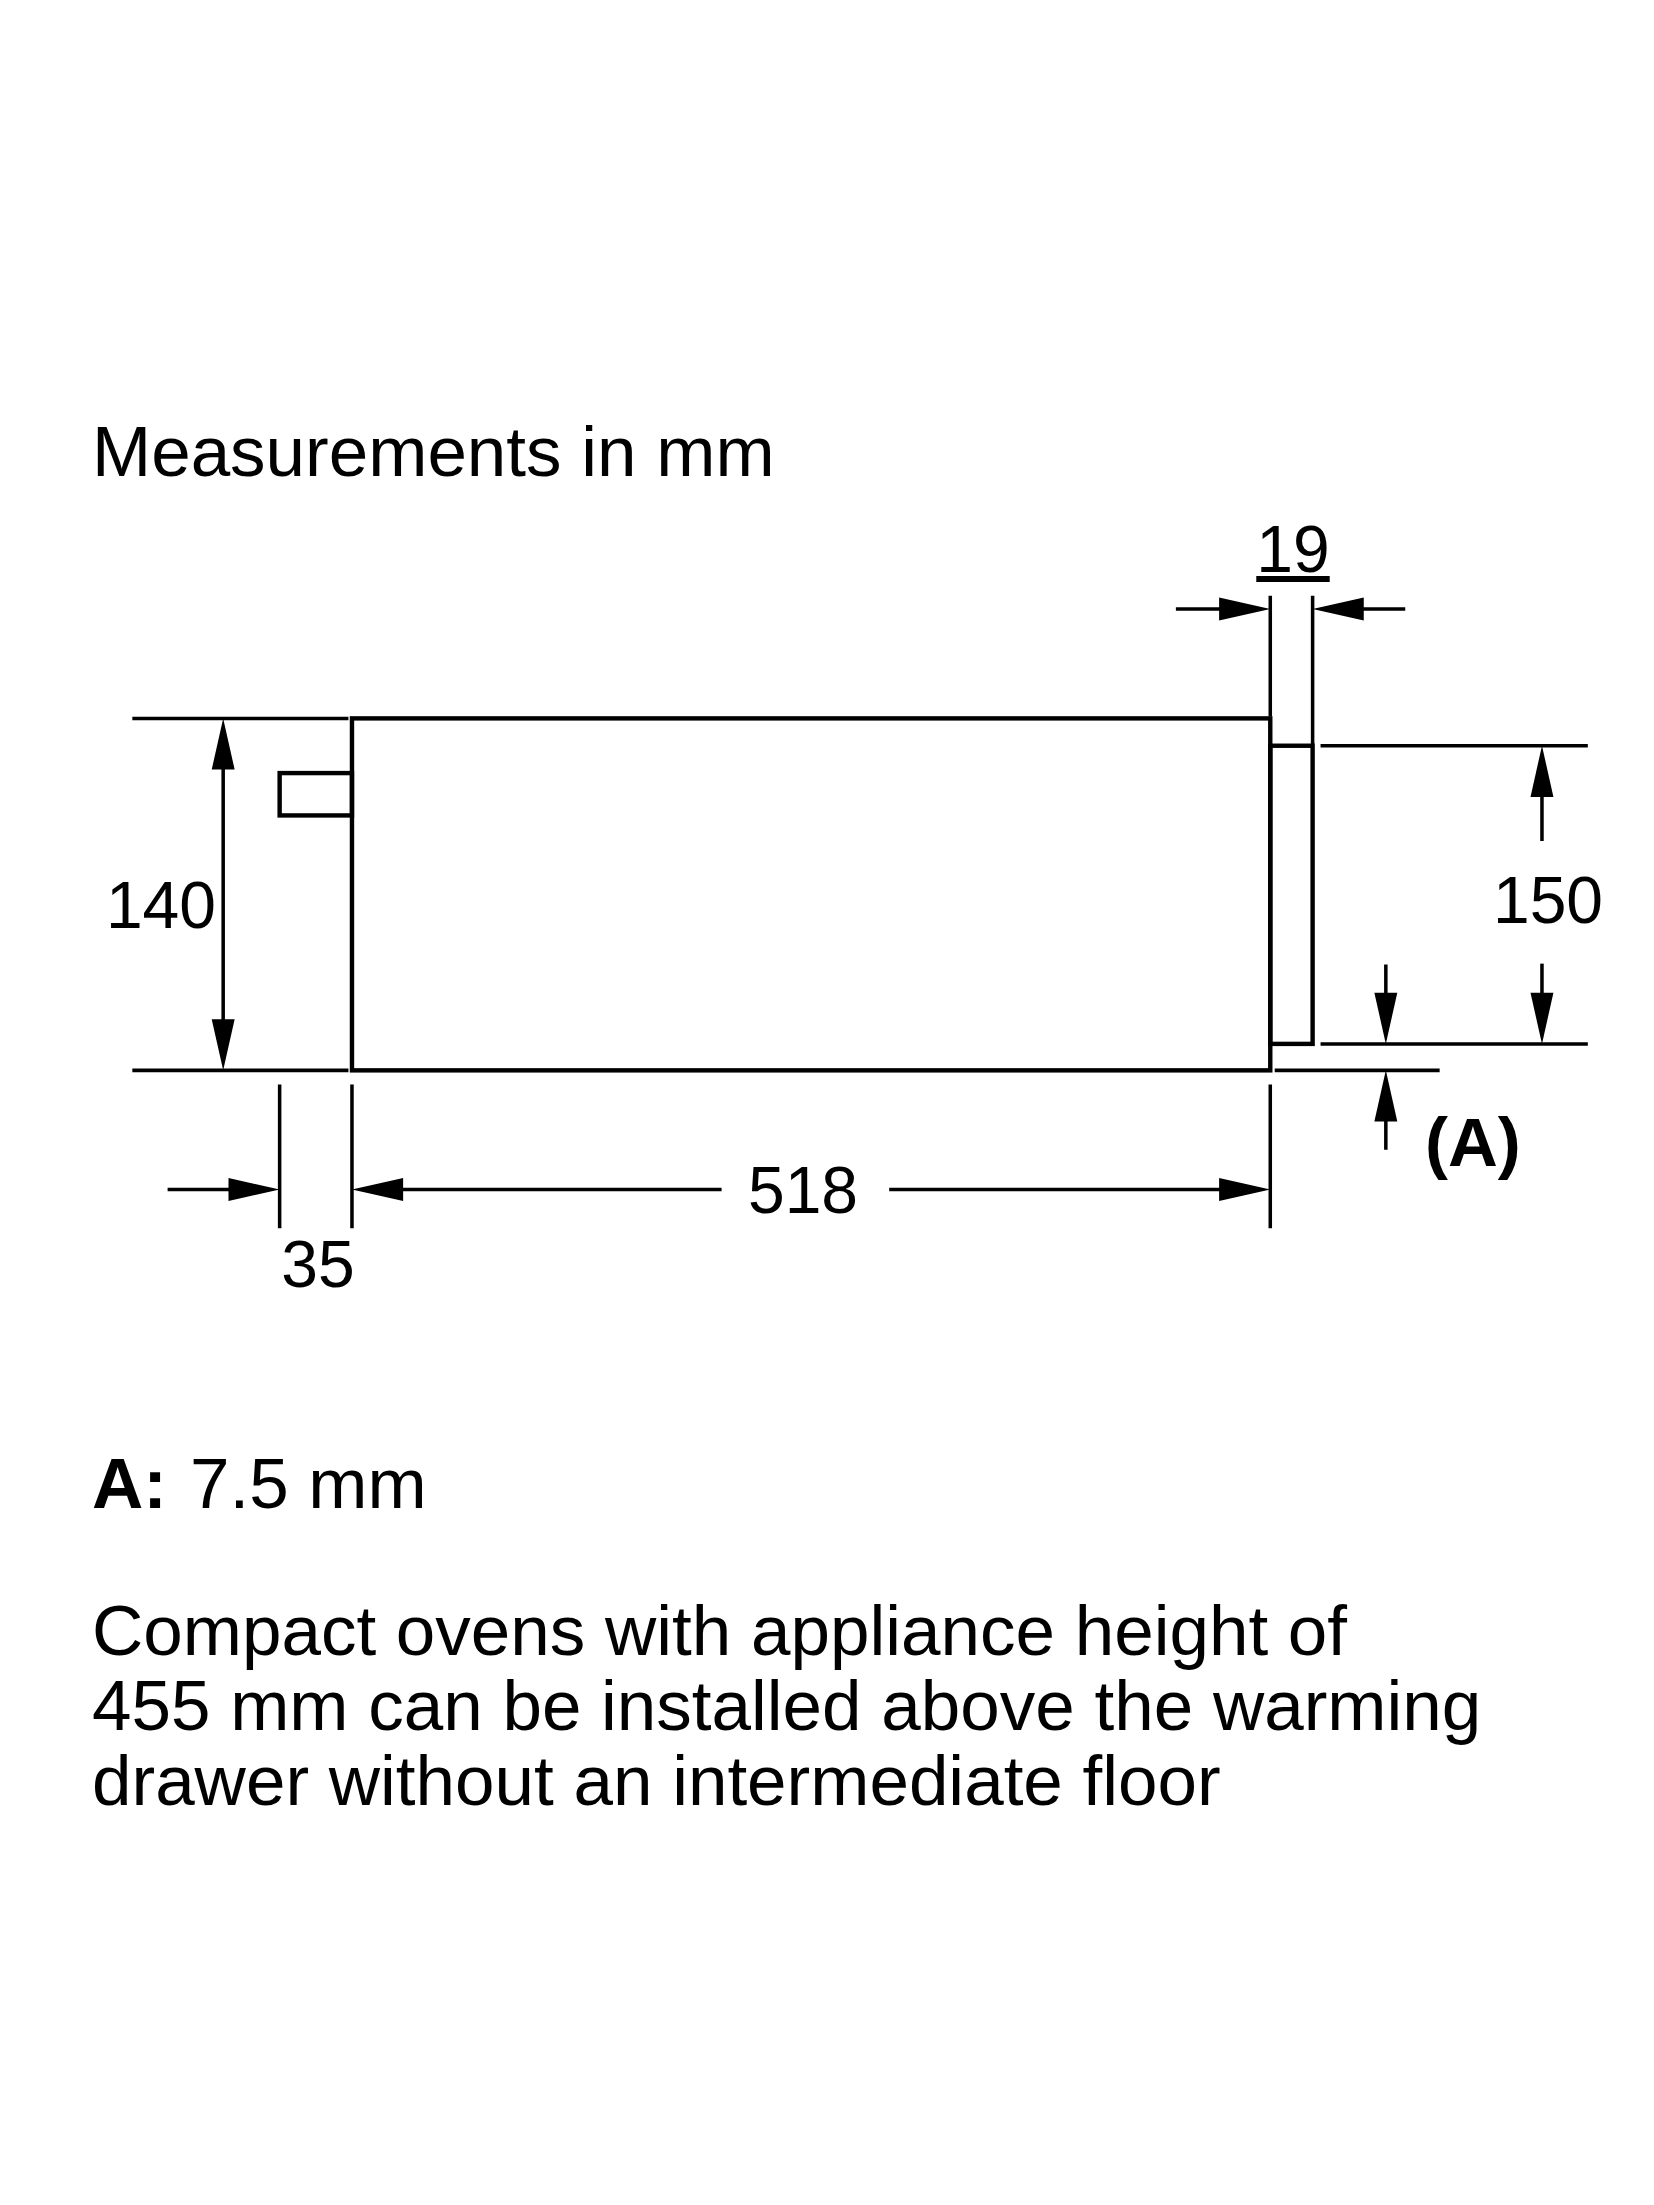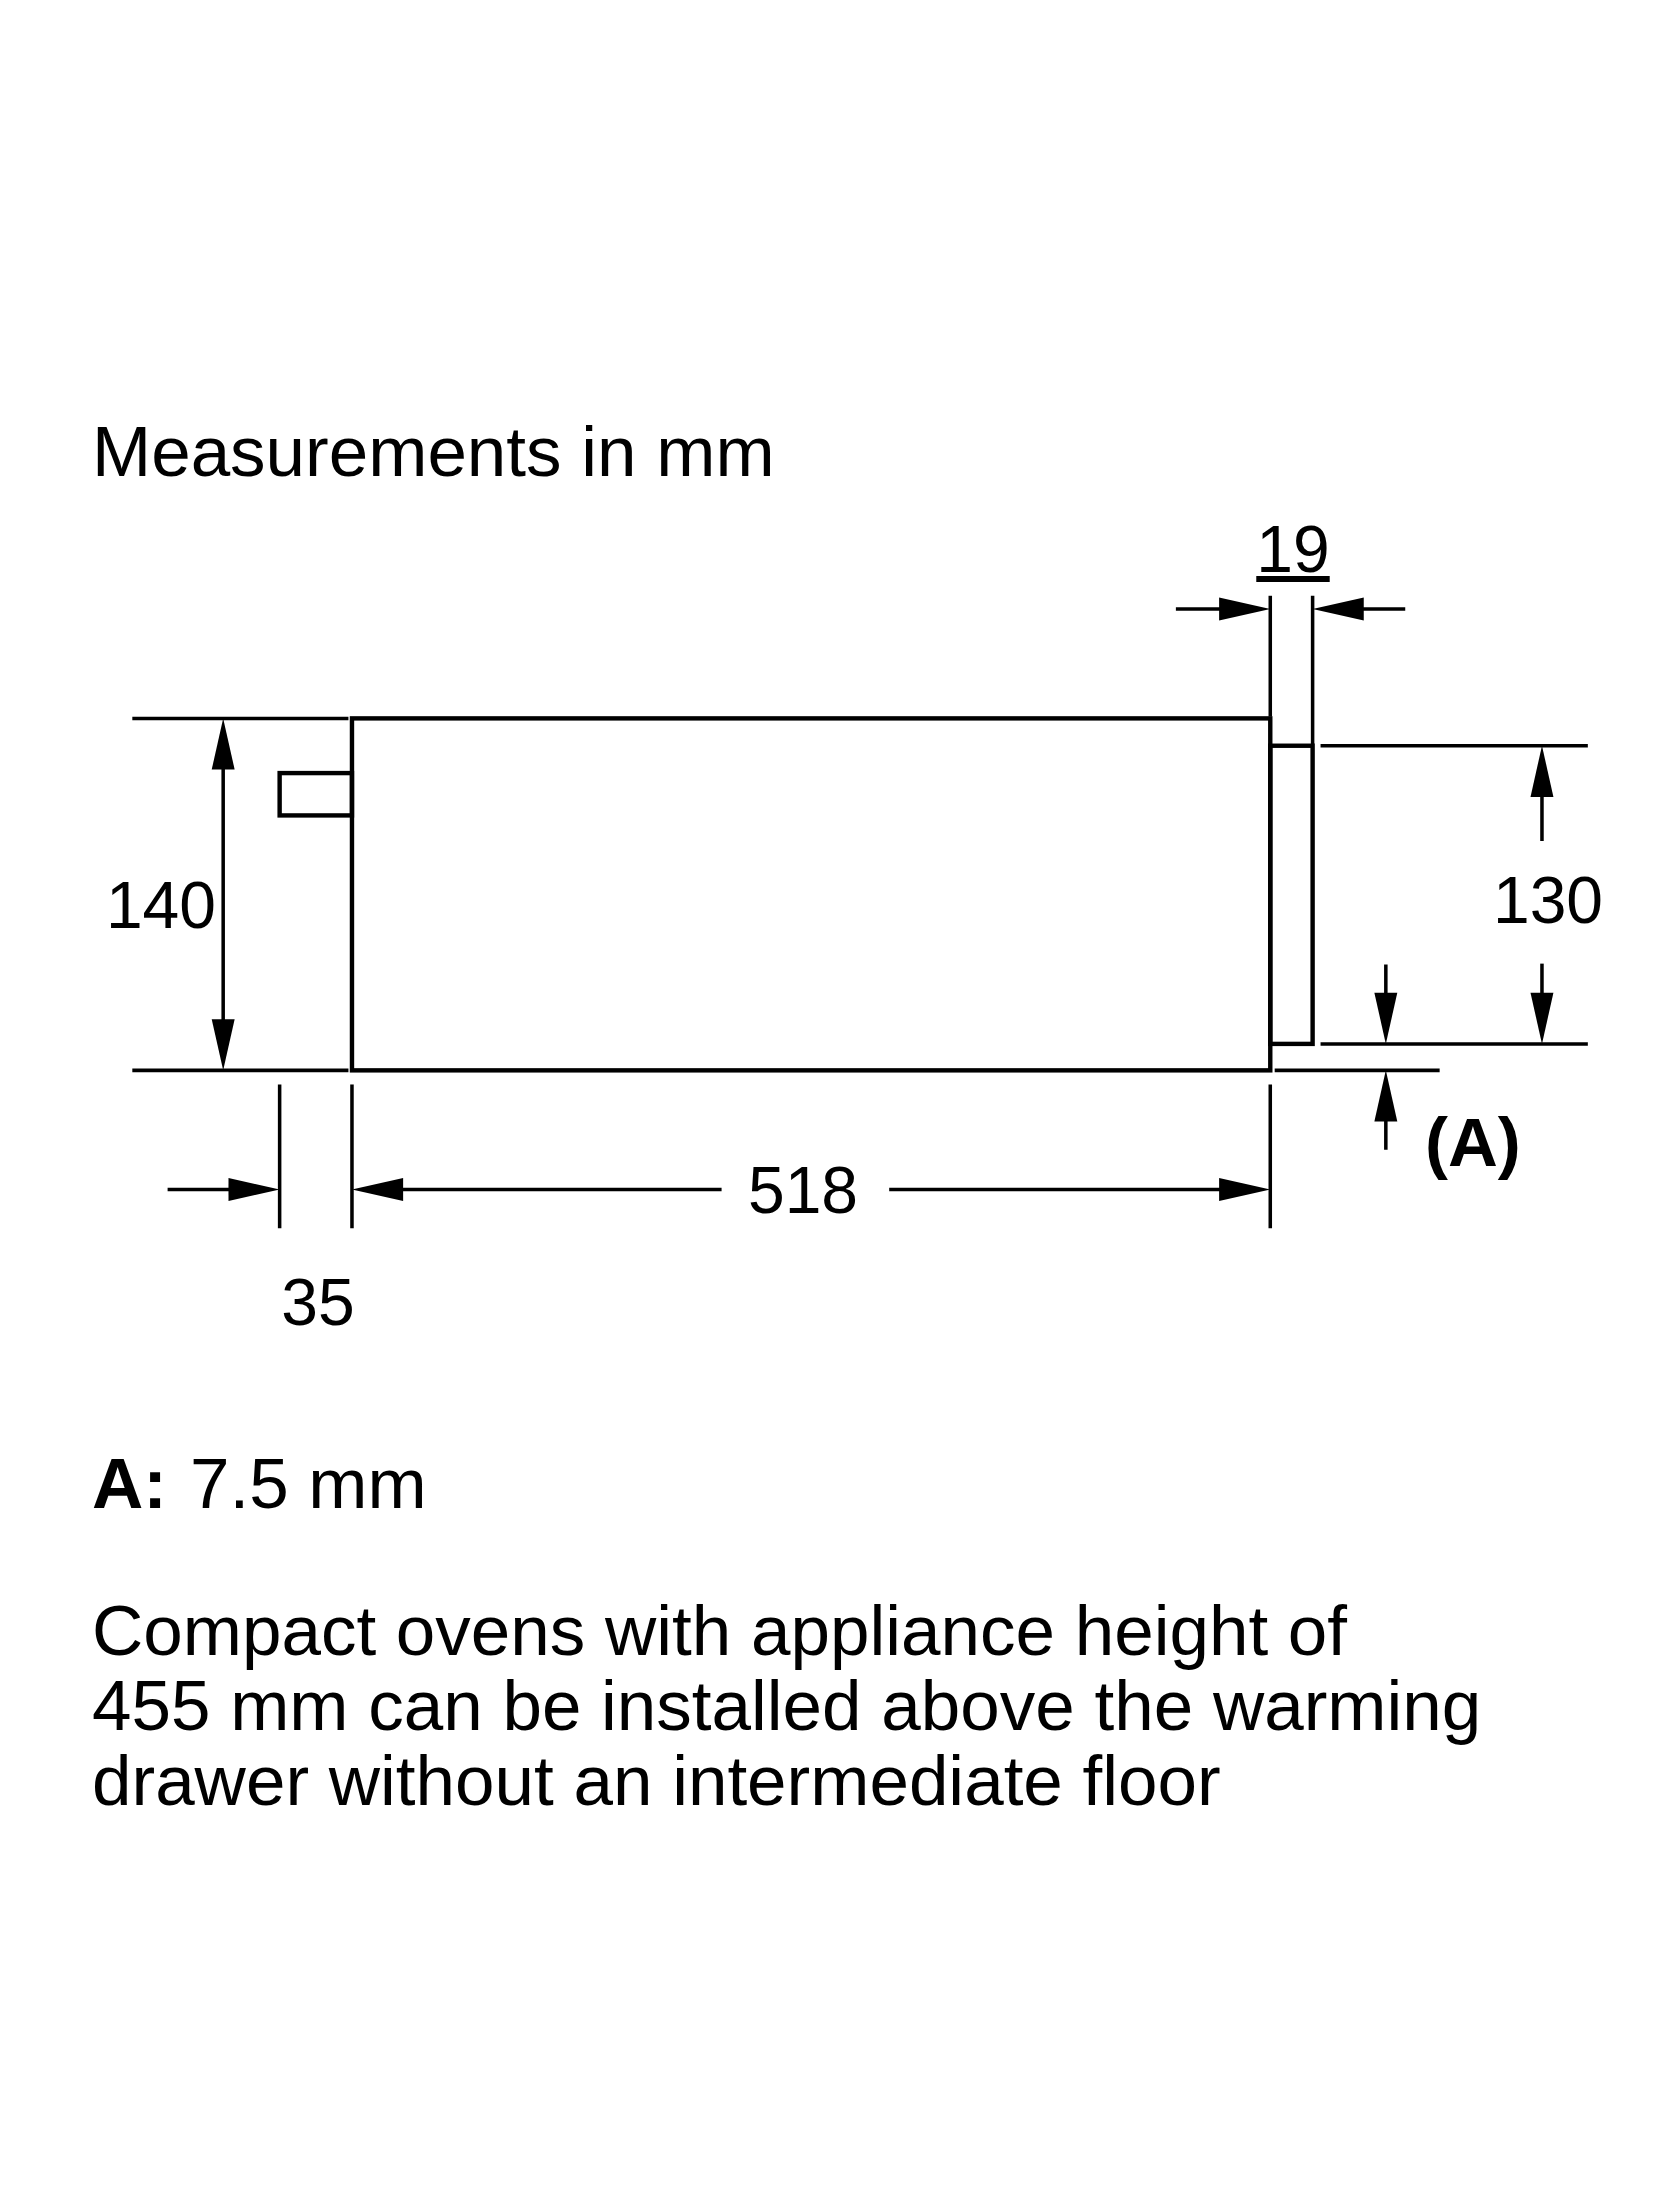--- a/index.html
+++ b/index.html
@@ -10,21 +10,21 @@
     color:#000000;
     font-family:"Liberation Sans", sans-serif;
     overflow:hidden;
   }
   .abs{position:absolute;}
   svg.draw{position:absolute;left:0;top:0;}
   .title{left:92px;top:413px;font-size:71px;line-height:1.1;}
   .dim{font-size:66px;line-height:1.05;}
   .d19{left:1231px;top:515px;width:124px;text-align:center;text-decoration:underline;}
   .d140{left:81px;top:858px;width:135px;text-align:right;margin-top:13px;}
-  .d35{left:254px;top:1230px;width:128px;text-align:center;margin-top:38px;}
+  .d35{left:254px;top:1230px;width:128px;text-align:center;}
   .d518{left:715px;top:1156px;width:176px;text-align:center;}
   .d130{left:1460px;top:866px;width:176px;text-align:center;}
   .dA{left:1425px;top:1103px;font-weight:700;font-size:69px;}
   .legend{left:92px;top:1443px;font-size:71px;}
   .legend .lab{font-weight:700;margin-right:23px;}
   .note{left:92px;top:1593px;font-size:71px;line-height:75px;width:1517px;}
 </style>
 </head>
 <body>
 
@@ -92,21 +92,21 @@
       <polygon points="1571,1213 1558,1271 1584,1271" stroke="none"></polygon>
     </g>
   </svg>
 
   <div class="abs title">Measurements in mm</div>
 
   <div class="abs dim d19">19</div>
   <div class="abs dim d140">140</div>
   <div class="abs dim d35">35</div>
   <div class="abs dim d518">518</div>
-  <div class="abs dim d130">130</div>
+  <div class="abs dim d130">150</div>
   <div class="abs dA">(A)</div>
 
   <div class="abs legend">
     <span class="lab">A:</span><span>7.5 mm</span>
   </div>
 
   <div class="abs note">
     <div>Compact ovens with appliance height of</div>
     <div>455 mm can be installed above the warming</div>
     <div>drawer without an intermediate floor</div>

